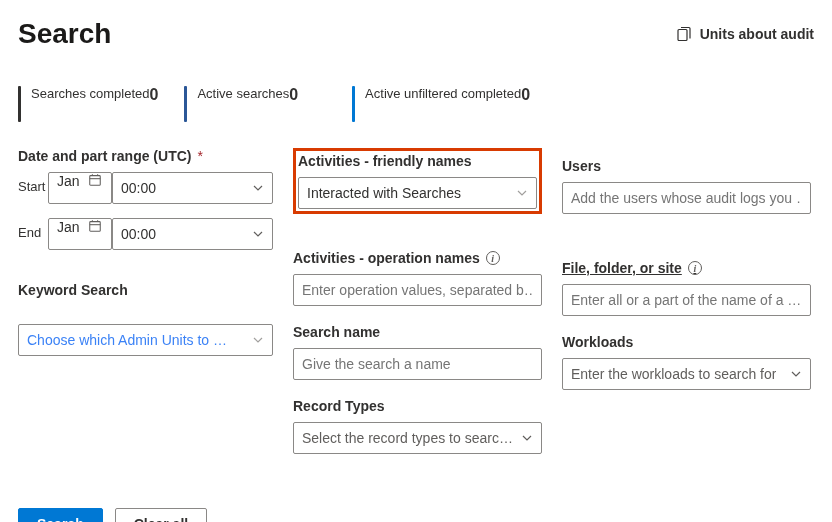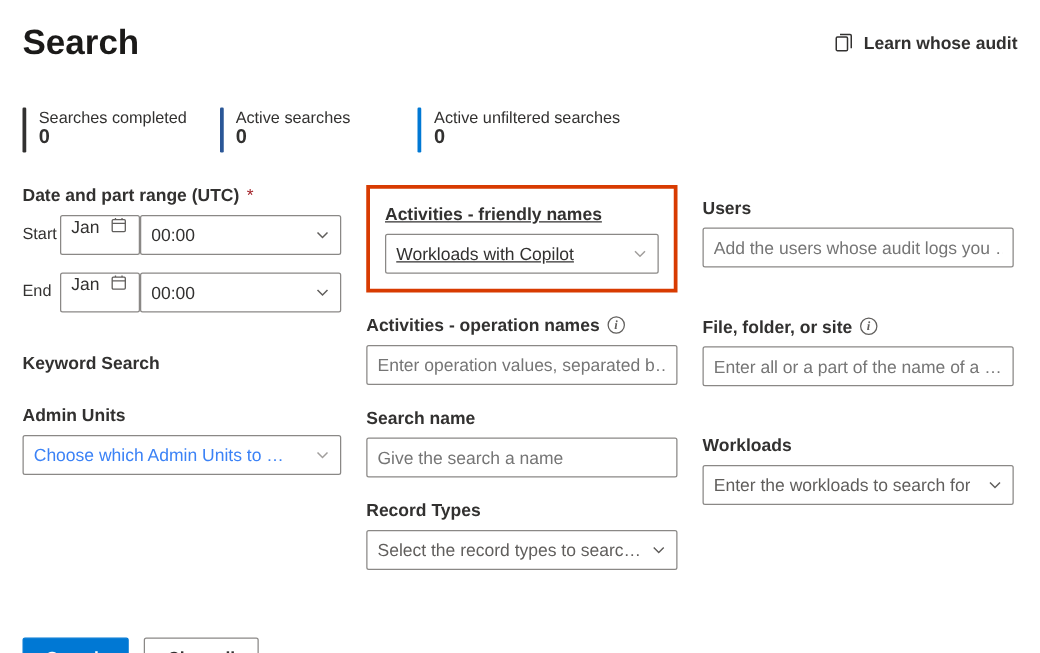--- a/index.html
+++ b/index.html
@@ -48,41 +48,40 @@
       gap: 10px;
       align-items: flex-start;
     }
     .stat .bar {
       width: 3px;
       height: 36px;
       border-radius: 1px;
     }
     .stat .labels {
       display: flex;
-      flex-direction: column;
     }
     .stat .label {
       font-size: 13px;
       color: #323130;
     }
     .stat .value {
       font-size: 16px;
       font-weight: 600;
     }
     .columns {
       display: flex;
       gap: 20px;
     }
     .col {
       display: flex;
       flex-direction: column;
     }
     .col-left { width: 255px; }
     .col-mid  { width: 249px; }
-    .col-right{ width: 249px; gap: 21px; }
+    .col-right{ width: 249px; }
     .field-label {
       font-size: 14px;
       font-weight: 600;
       margin-bottom: 8px;
       display: flex;
       align-items: center;
       gap: 6px;
     }
     .req {
       color: #a4262c;
@@ -136,23 +135,22 @@
       align-items: center;
       justify-content: space-between;
       color: #605e5c;
       cursor: pointer;
     }
     .section {
       margin-bottom: 18px;
     }
     .highlight-box {
       border: 3px solid #d83b01;
-      padding: 12px;
-      margin-bottom: 18px;
-      text-decoration: underline;
+      padding: 2px;
+      margin-bottom: 36px;
     }
     .highlight-box .field-label { margin-top: 0; }
     .info-icon {
       width: 14px;
       height: 14px;
       border: 1px solid #605e5c;
       border-radius: 50%;
       display: inline-flex;
       align-items: center;
       justify-content: center;
@@ -212,21 +210,21 @@
 </head>
 <body>
 
 <div class="header-row">
   <h1>Search</h1>
   <div class="learn-link">
     <svg viewBox="0 0 16 16" fill="none" stroke="#323130" stroke-width="1.2">
       <rect x="2" y="3.5" width="9" height="11" rx="1"></rect>
       <path d="M5 1.5 h8 a1 1 0 0 1 1 1 v10"></path>
     </svg>
-    <span>Learn whose audit</span>
+    <span>Units about audit</span>
   </div>
 </div>
 
 <div class="stats-row">
   <div class="stat">
     <div class="bar" style="background:#323130"></div>
     <div class="labels">
       <span class="label">Searches completed</span>
       <span class="value">0</span>
     </div>
@@ -234,21 +232,21 @@
   <div class="stat">
     <div class="bar" style="background:#2b5797"></div>
     <div class="labels">
       <span class="label">Active searches</span>
       <span class="value">0</span>
     </div>
   </div>
   <div class="stat" style="margin-left:28px;">
     <div class="bar" style="background:#0078d4"></div>
     <div class="labels">
-      <span class="label">Active unfiltered searches</span>
+      <span class="label">Active unfiltered completed</span>
       <span class="value">0</span>
     </div>
   </div>
 </div>
 
 <div class="columns">
 
   <div class="col col-left">
     <div class="section">
       <div class="field-label">
@@ -291,35 +289,34 @@
             </svg>
         </div>
       </div>
     </div>
 
     <div class="section">
       <div class="field-label">Keyword Search</div>
     </div>
 
     <div class="section">
-      <div class="field-label">Admin Units</div>
       <div class="selectish" style="color:#3b82f6;">
         <span class="ellipsis">Choose which Admin Units to …</span>
         <svg class="chev" width="12" height="12" viewBox="0 0 12 12">
             <path d="M2 4 L6 8 L10 4" fill="none" stroke="#a19f9d" stroke-width="1.2"></path>
           </svg>
       </div>
     </div>
   </div>
 
   <div class="col col-mid">
     <div class="highlight-box">
       <div class="field-label">Activities - friendly names</div>
       <div class="combo" style="width:100%;">
-        <span>Workloads with Copilot</span>
+        <span>Interacted with Searches</span>
         <svg class="chev" width="12" height="12" viewBox="0 0 12 12">
             <path d="M2 4 L6 8 L10 4" fill="none" stroke="#a19f9d" stroke-width="1.2"></path>
           </svg>
       </div>
     </div>
 
     <div class="section">
       <div class="field-label">
         <span>Activities - operation names</span>
         <span class="info-icon">i</span>
@@ -342,21 +339,21 @@
       </div>
     </div>
   </div>
 
   <div class="col col-right">
     <div class="section" style="margin-top:10px;">
       <div class="field-label">Users</div>
       <input class="textinput" placeholder="Add the users whose audit logs you …" style="">
     </div>
 
-    <div class="section" style="">
+    <div class="section" style="margin-top:28px;text-decoration:underline;">
       <div class="field-label">
         <span>File, folder, or site</span>
         <span class="info-icon">i</span>
       </div>
       <input class="textinput" placeholder="Enter all or a part of the name of a …" style="">
     </div>
 
     <div class="section">
       <div class="field-label">Workloads</div>
       <div class="selectish">

